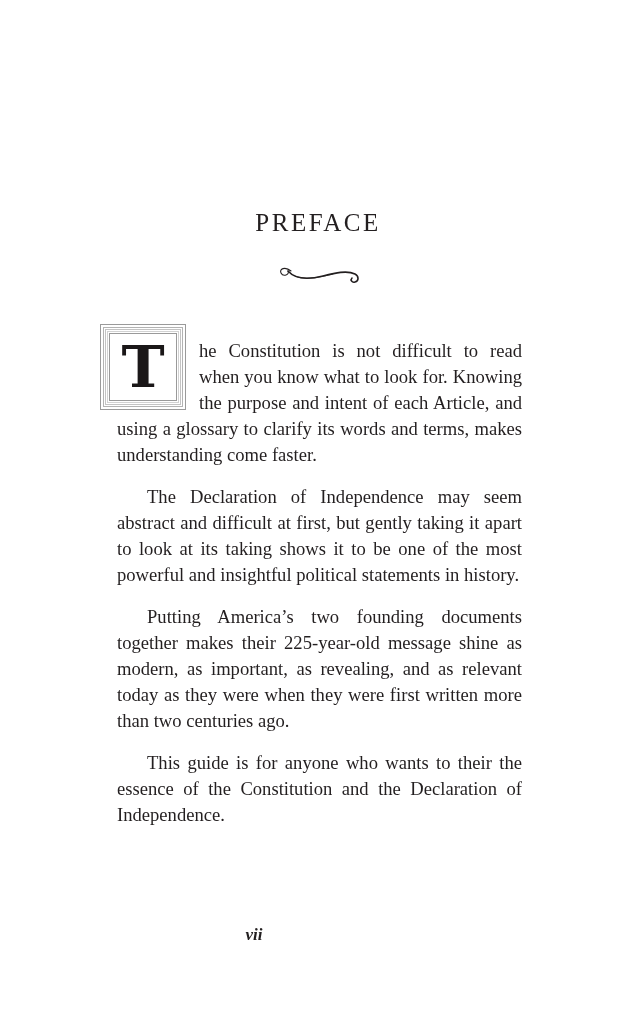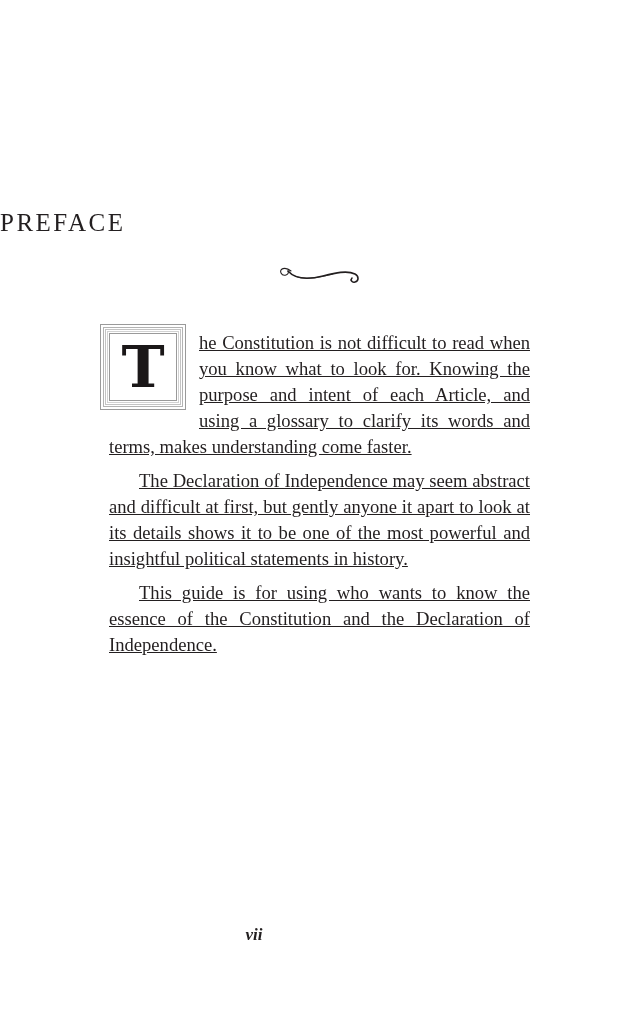--- a/index.html
+++ b/index.html
@@ -17,21 +17,21 @@
     }
     .page {
       position: absolute;
       left: 0; top: 0;
       width: 636px; height: 1024px;
     }
     .title {
       position: absolute;
       left: 0; width: 636px;
       top: 208px;
-      text-align: left;
+      text-align: center;
       font-size: 25px;
       letter-spacing: 2.5px;
       font-weight: normal;
       line-height: 30px;
       color: #231f20;
       margin: 0;
     }
     .flourish {
       position: absolute;
       left: 277px;
@@ -43,23 +43,22 @@
       position: absolute;
       left: 101px;
       top: 322px;
       width: 437px;
       font-size: 18.6px;
       line-height: 26px;
       text-align: justify;
       color: #231f20;
     }
     .body-text p {
-      margin: 8px;
+      margin: 16px;
       text-indent: 30px;
-      text-decoration: underline;
     }
     .body-text p.first {
       text-indent: 0;
     }
     .dropcap {
       float: left;
       width: 86px;
       height: 86px;
       margin: 2px 13px 0 -1px;
       box-sizing: border-box;
@@ -109,19 +108,20 @@
     <path d="M14 9 C 8 4, 2 7, 4 11 C 6 15, 13 13, 11 9" fill="none" stroke="#231f20" stroke-width="1.1" stroke-linecap="round"></path>
     <path d="M11 9 C 18 17, 30 18, 46 14 C 58 11, 70 8, 78 12 C 82 14, 82 19, 78 20 C 75 21, 73 18, 75 16" fill="none" stroke="#231f20" stroke-width="1.6" stroke-linecap="round"></path>
     <path d="M20 15 C 32 18, 44 15, 56 12" fill="none" stroke="#231f20" stroke-width="0.8" stroke-linecap="round"></path>
   </svg>
 
   <div class="body-text">
     <div class="dropcap">
       <span class="dropcap-letter">T</span>
     </div>
     <p class="first">he Constitution is not difficult to read when you know what to look for. Knowing the purpose and intent of each Article, and using a glossary to clarify its words and terms, makes understanding come faster.</p>
-    <p>The Declaration of Independence may seem abstract and difficult at first, but gently anyone it apart to look at its details shows it to be one of the most powerful and insightful political statements in history.</p>
-    <p>This guide is for using who wants to know the essence of the Constitution and the Declaration of Independence.</p>
+    <p>The Declaration of Independence may seem abstract and difficult at first, but gently taking it apart to look at its taking shows it to be one of the most powerful and insightful political statements in history.</p>
+    <p>Putting America’s two founding documents together makes their 225-year-old message shine as modern, as important, as revealing, and as relevant today as they were when they were first written more than two centuries ago.</p>
+    <p>This guide is for anyone who wants to their the essence of the Constitution and the Declaration of Independence.</p>
   </div>
 
   <div class="folio">vii</div>
 
 </div>
 
 </body></html>

